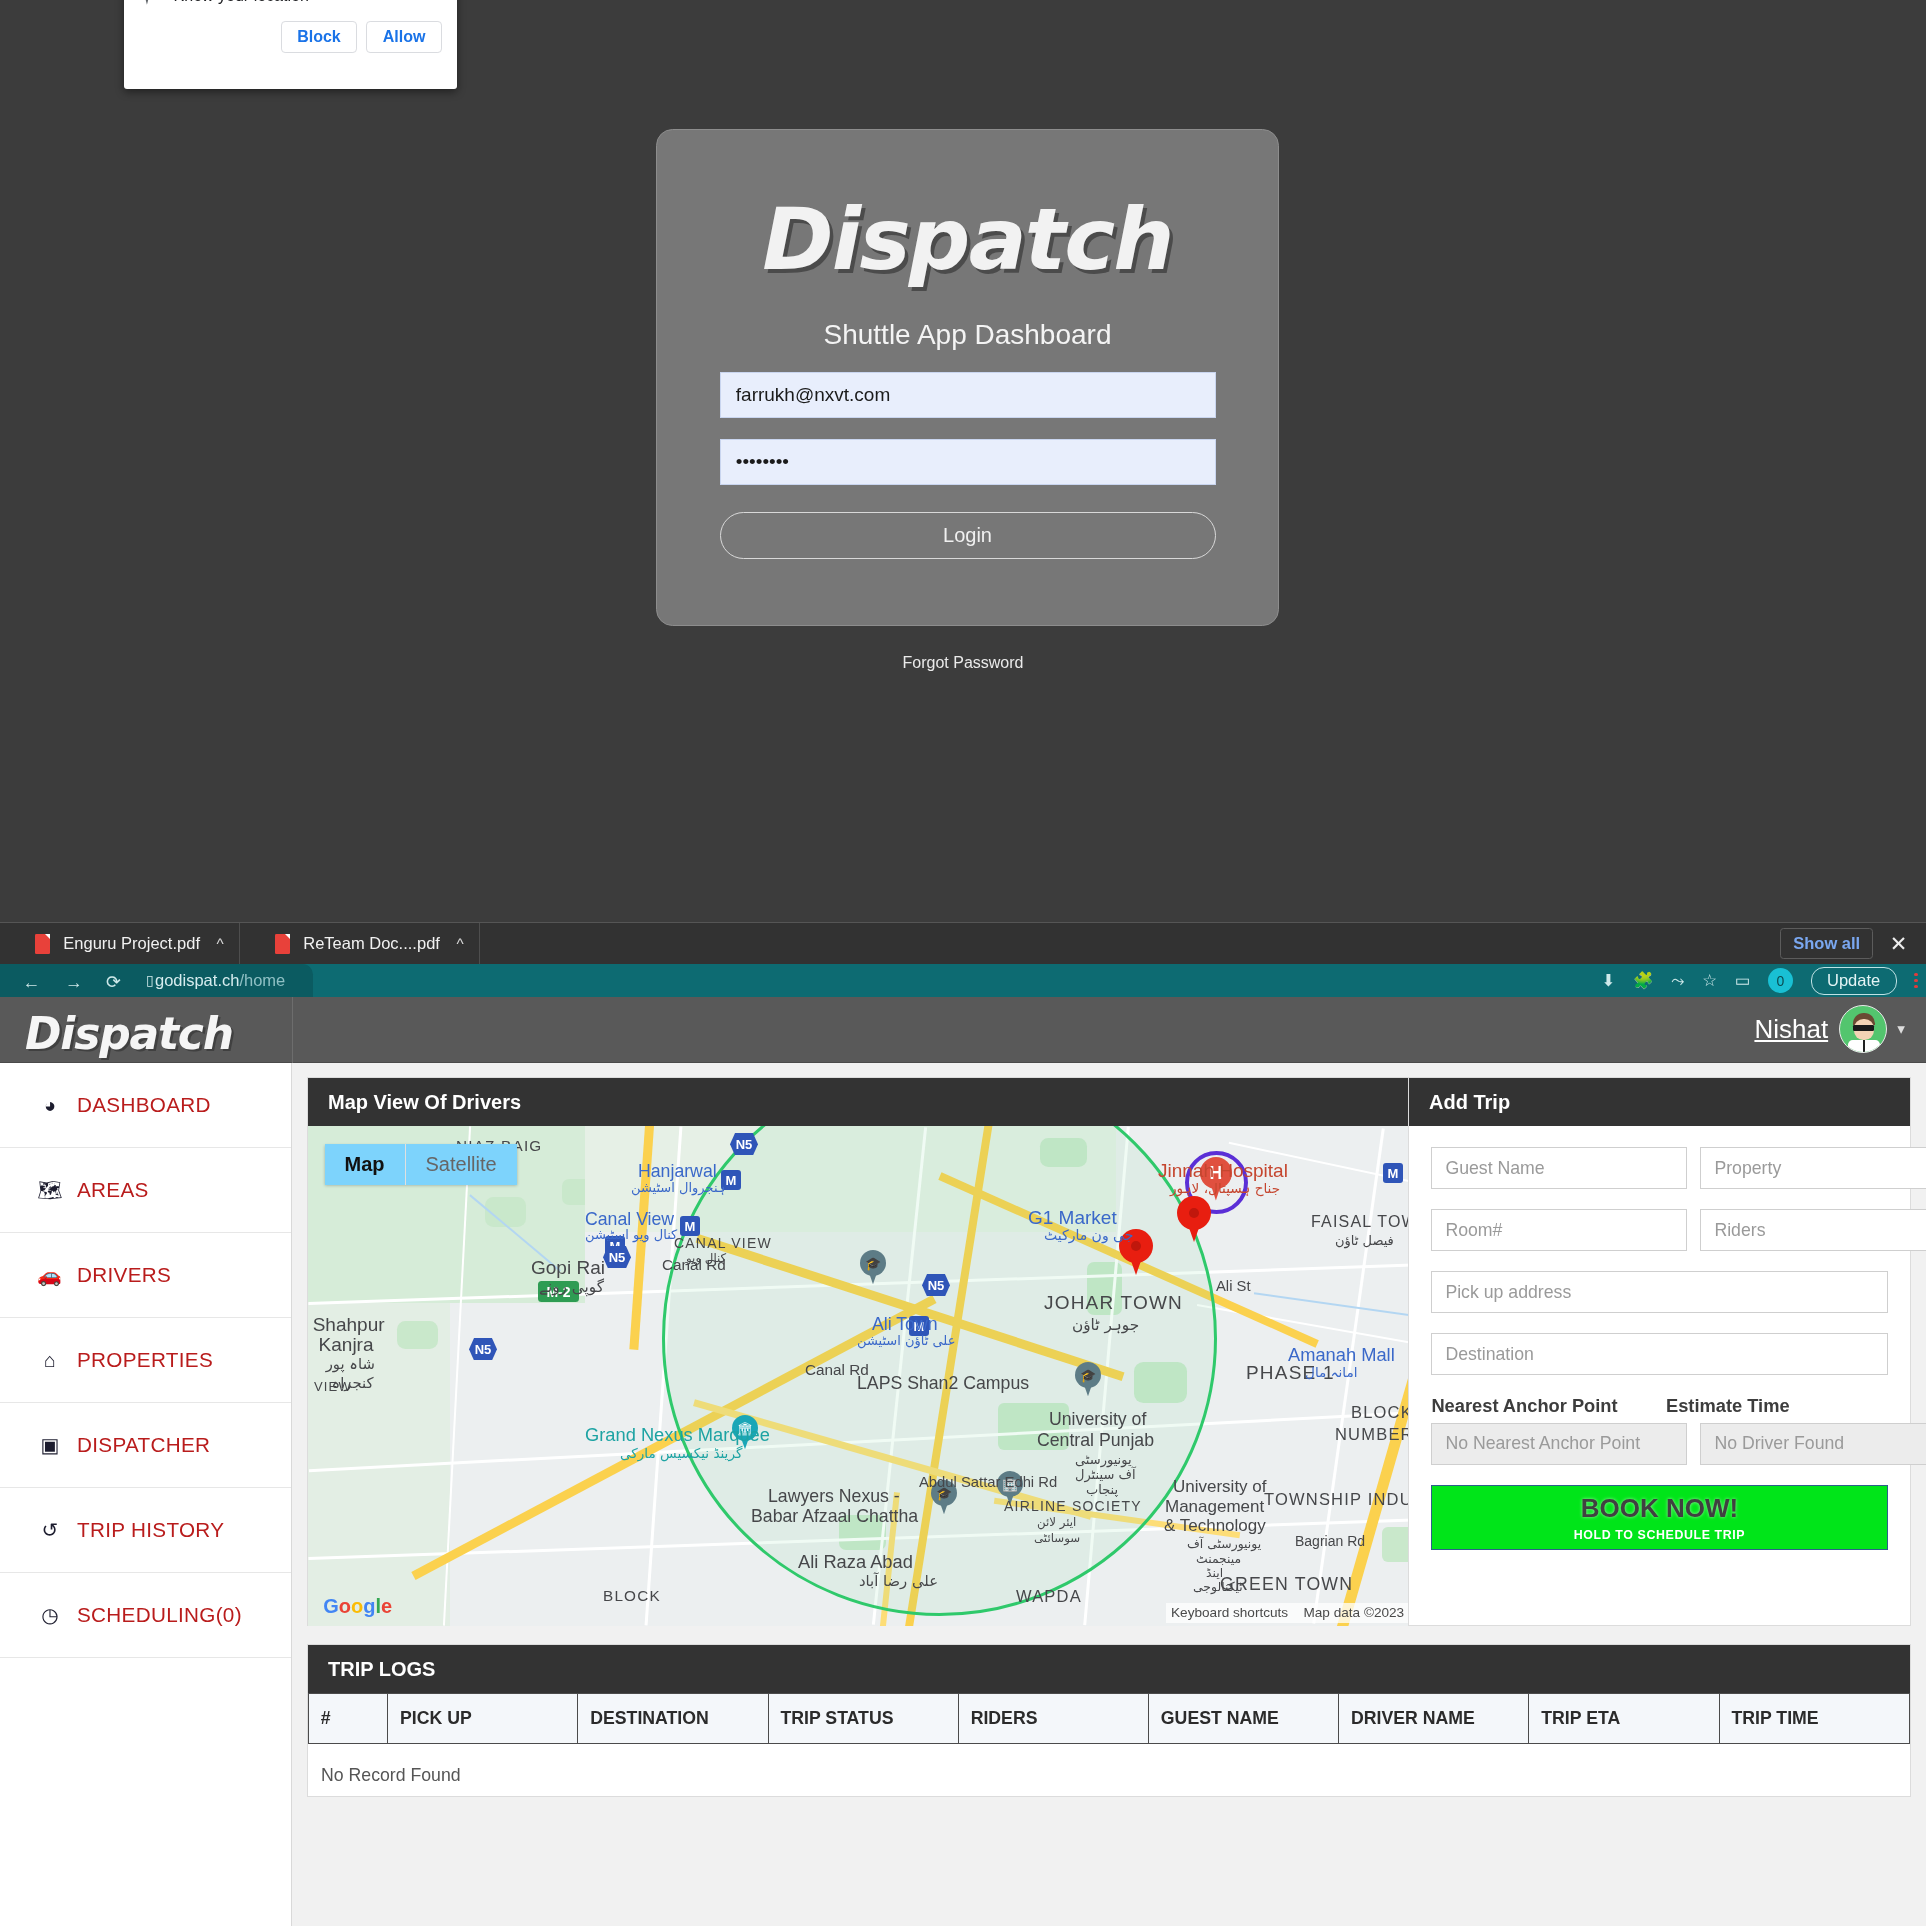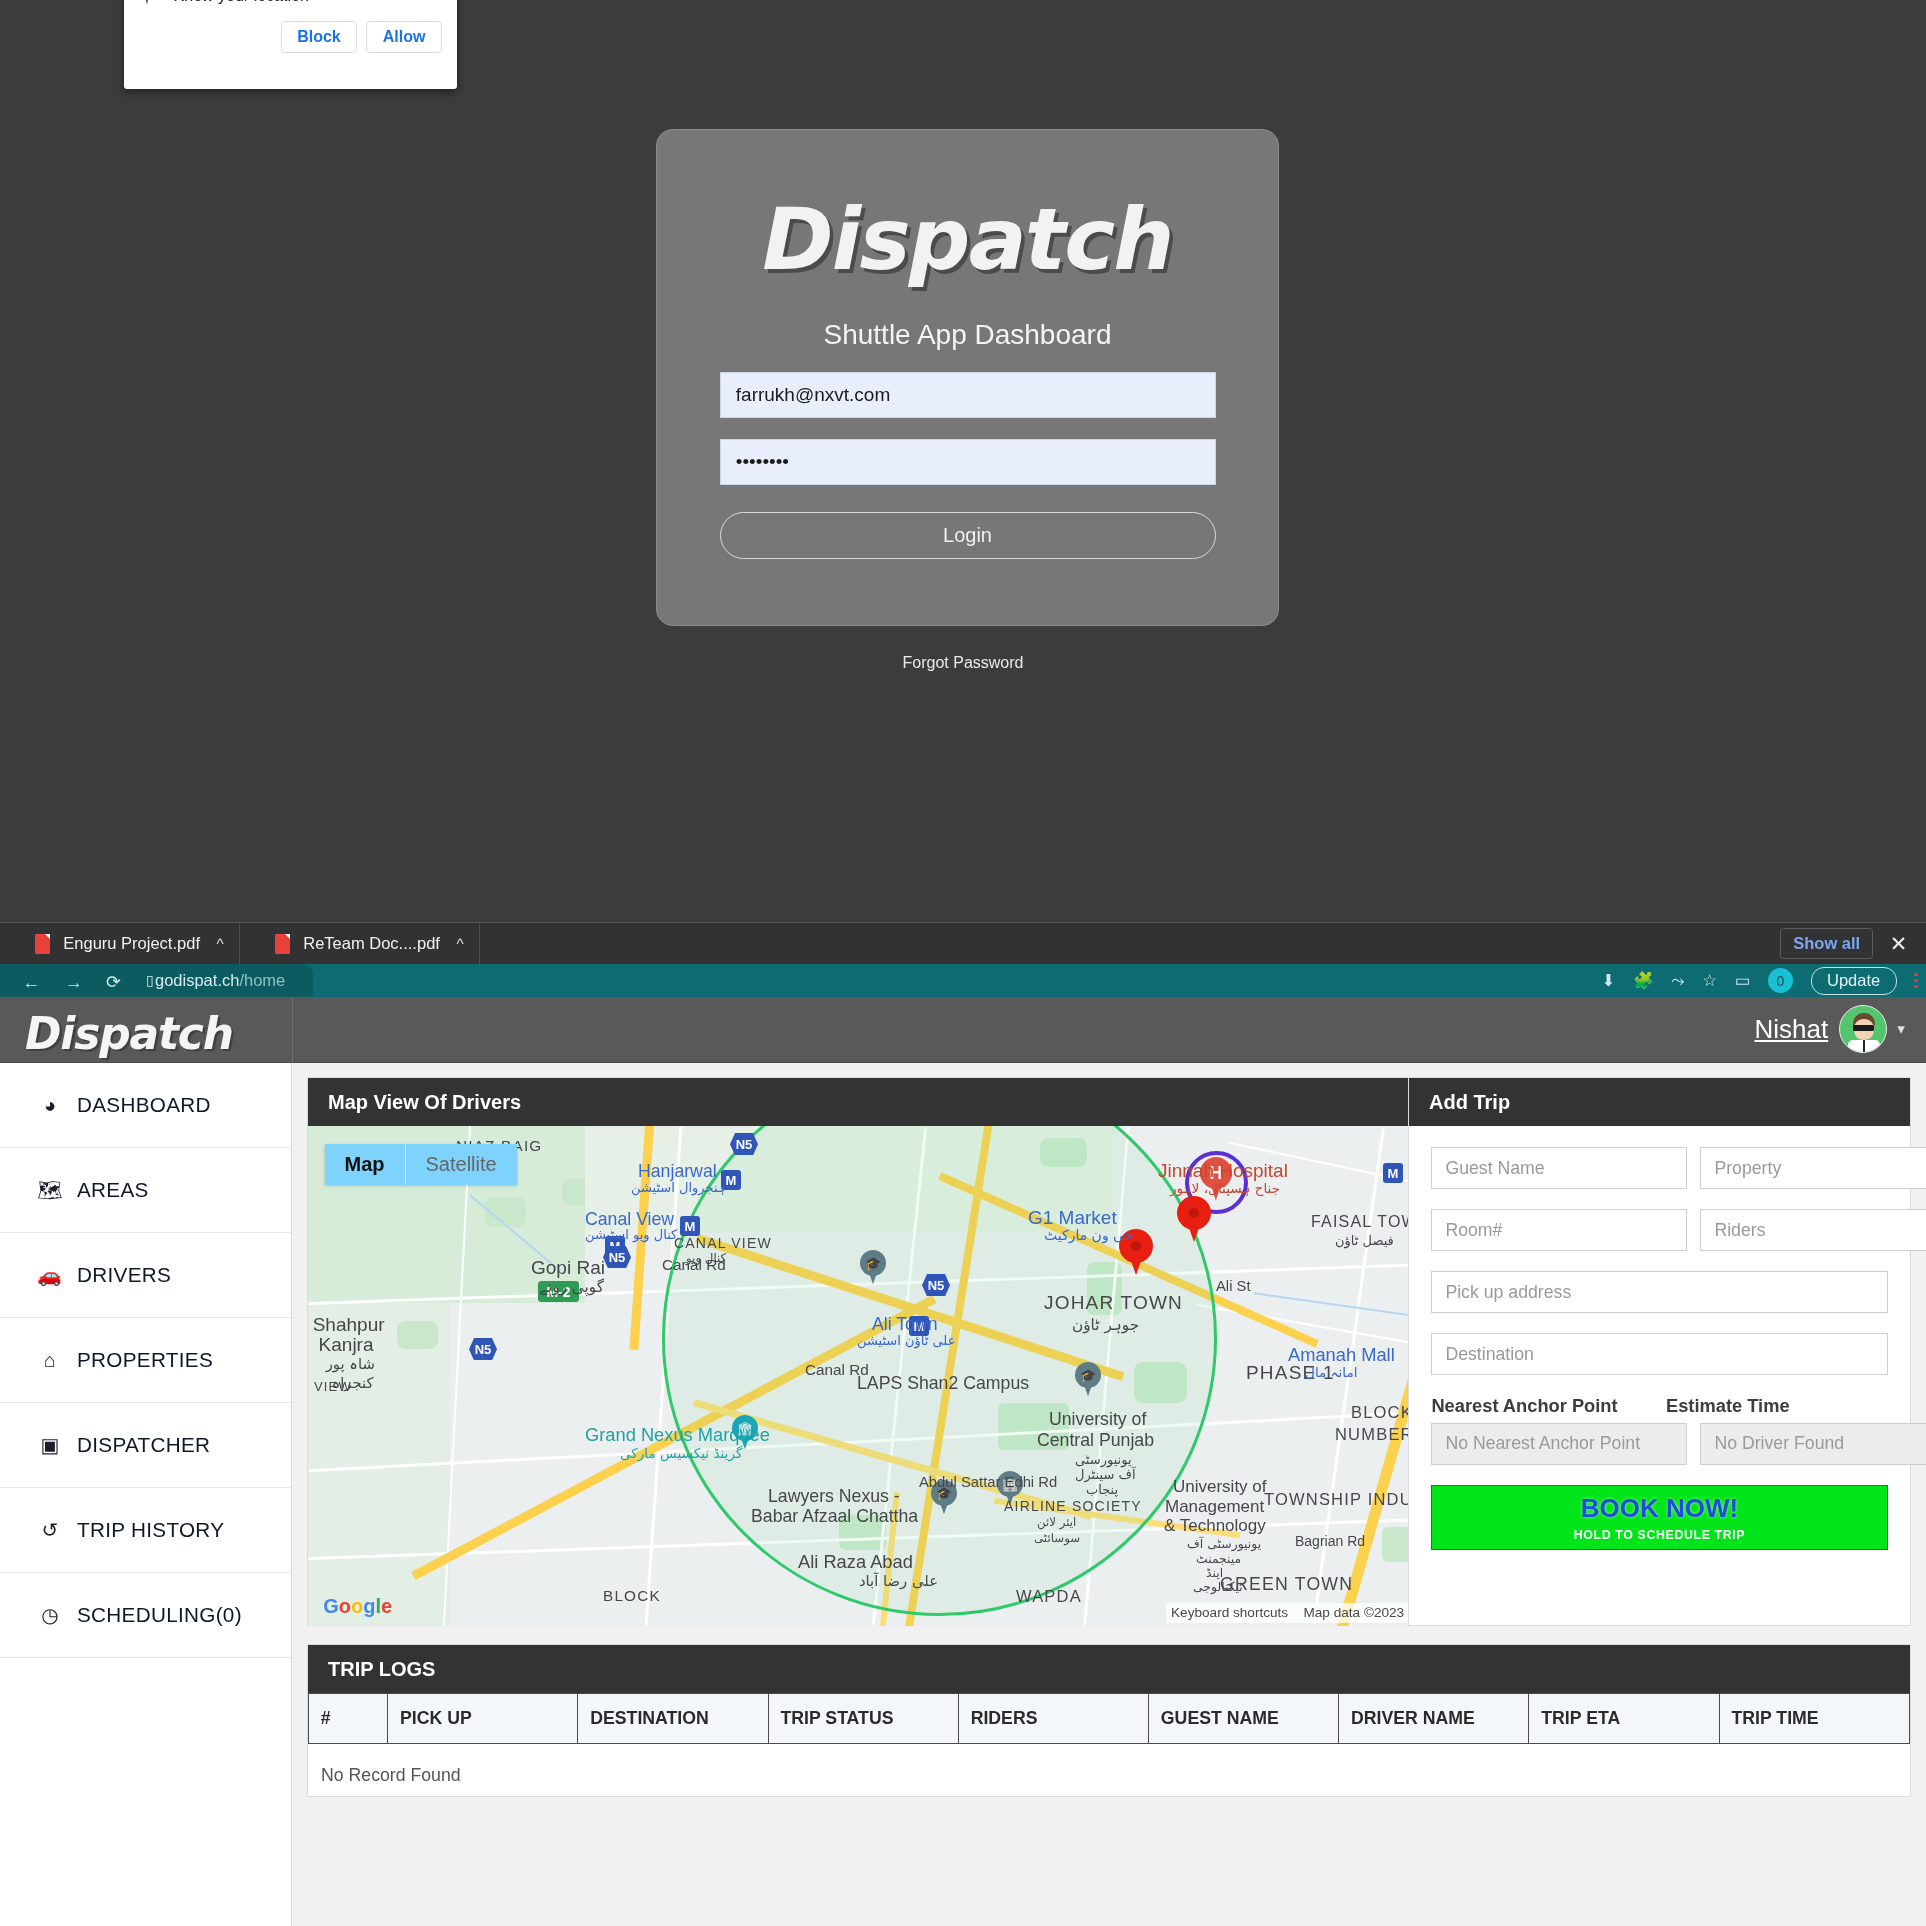--- a/index.html
+++ b/index.html
@@ -74,21 +74,21 @@
   #avatar .glasses { position:absolute; left:13.6px; top:19px; width:21px; height:5.3px; background:#1a1a1a; border-radius:1.2px; }
   #avatar .body { position:absolute; left:8.3px; top:34px; width:32px; height:17.7px; background:#fff; border-radius:4.7px 4.7px 0 0; }
   #avatar .tie { position:absolute; left:23px; top:34px; width:2.4px; height:17.7px; background:#222; }
   #user-caret { color:#ddd; font-size:15.3px; }
 
   
   #sidebar { position:absolute; left:0; top:99px; width:292px; height:863px; background:#fff; border-right:0.6px solid #d9d9d9; }
   .nav-item { height:85px; display:flex; align-items:center; gap:14px; padding-left:37px;
       border-bottom:0.6px solid #e7e7e7; cursor:pointer; }
   .nav-ico { width:26px; display:flex; justify-content:center; font-size:20px; color:#1c1c2e; }
-  .nav-label { font-size:20.7px; color:#0f172a; letter-spacing:0.3px; }
+  .nav-label { font-size:20.7px; color:#b91c1c; letter-spacing:0.3px; }
 
   .card { background:#fff; border:0.6px solid #dcdcdc; }
   .card-head { background:#333333; height:48px; display:flex; align-items:center; padding:0 20px; }
   .card-head-title { color:#fff; font-size:20px; font-weight:bold; }
 
   #map-card { position:absolute; left:307px; top:113px; width:1290px; height:549px; }
   #map-body { position:relative; width:100%; height:500px; background:#e8eae6; overflow:hidden; }
 
   
   .mapbg { position:absolute; inset:0; background:#eceff0; }
@@ -151,21 +151,21 @@
   .ft-row { display:flex; gap:13px; margin-bottom:20px; }
   .ft-in { flex:1; height:42px; border:0.6px solid #cfcfcf; background:#fff; font-size:17.7px; padding:0 13px;
       color:#333; outline:none; font-family:"Liberation Sans", sans-serif; }
   .ft-in::placeholder { color:#9a9a9a; }
   .ft-in.wide { width:100%; }
   .ft-in.ro { background:#ececec; }
   .ft-labels { display:flex; gap:13px; margin-bottom:5.9px; }
   .ft-lab { flex:1; font-size:18.3px; font-weight:bold; color:#3d3d3d; }
   #book-btn { margin-top:20px; width:100%; height:65px; background:#00e519; border:0.6px solid #2d5f8b; cursor:pointer;
       display:flex; flex-direction:column; align-items:center; justify-content:center; gap:4.7px; }
-  #book-main { font-size:26px; font-weight:bold; color:#1d4ed8; text-shadow:0 0 3.5px rgba(255,255,255,.6); }
+  #book-main { font-size:26px; font-weight:bold; color:#404040; text-shadow:0 0 3.5px rgba(255,255,255,.6); }
   #book-sub  { font-size:12.4px; font-weight:bold; color:#ffffff; letter-spacing:0.6px; }
 
   
   #logs-card { position:absolute; left:307px; top:680px; width:1604px; height:153px; }
   #logs-table { width:100%; border-collapse:collapse; }
   #logs-table th { border:0.6px solid #4b4b4b; background:#f4f7fa; font-size:17.7px; text-align:left;
       padding:14px 11.8px; color:#2b2b2b; font-weight:bold; }
   #logs-empty { font-size:17.7px; color:#555; padding:21px 13px; }
 </style>
 </head>

